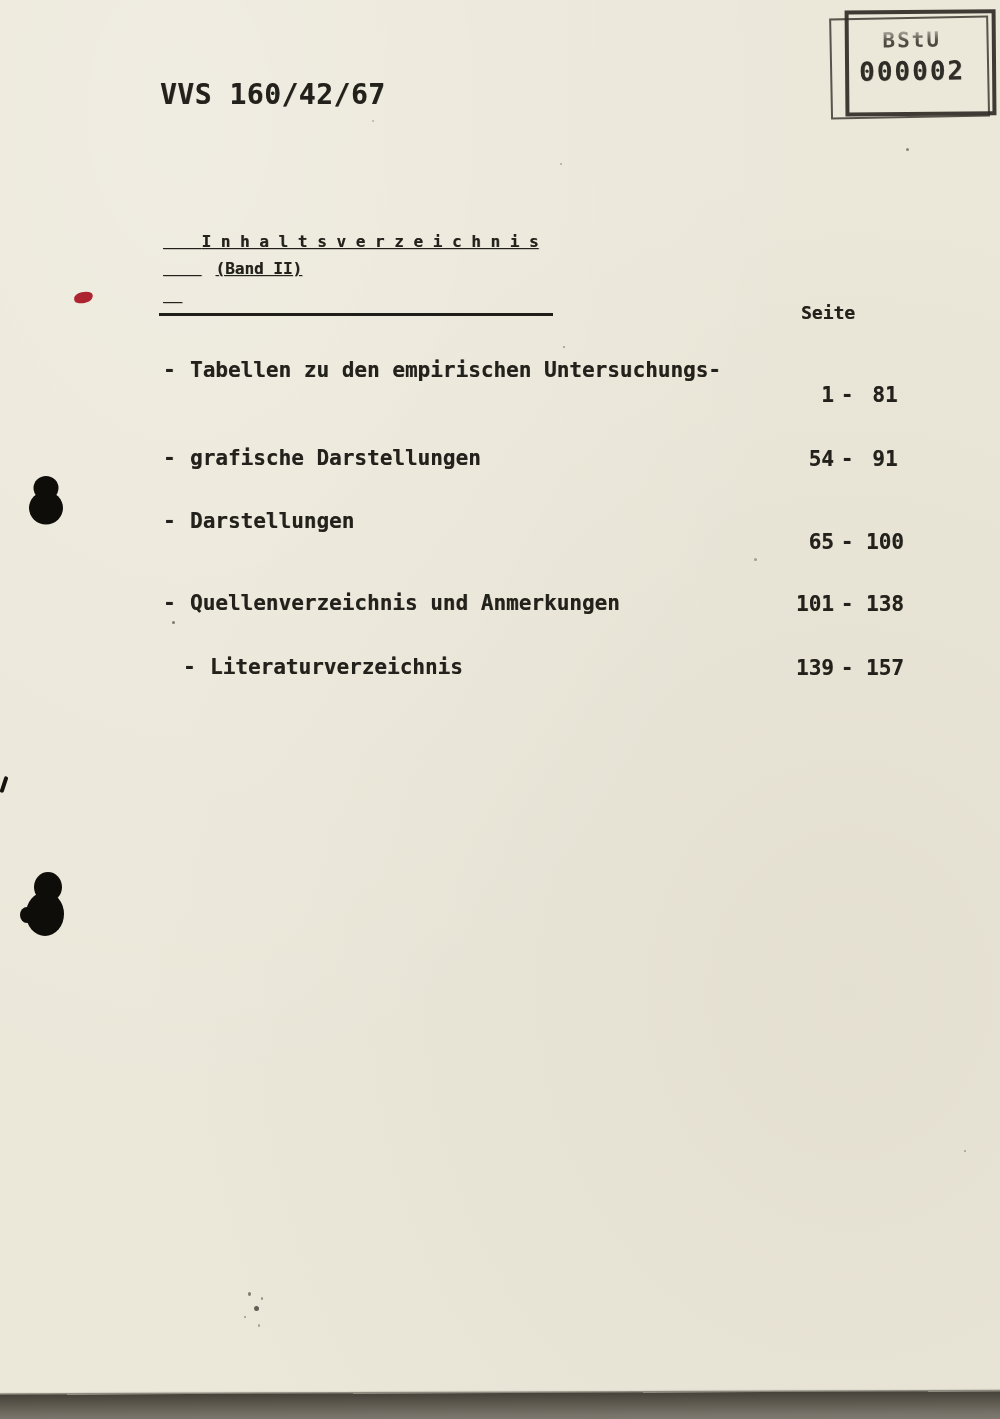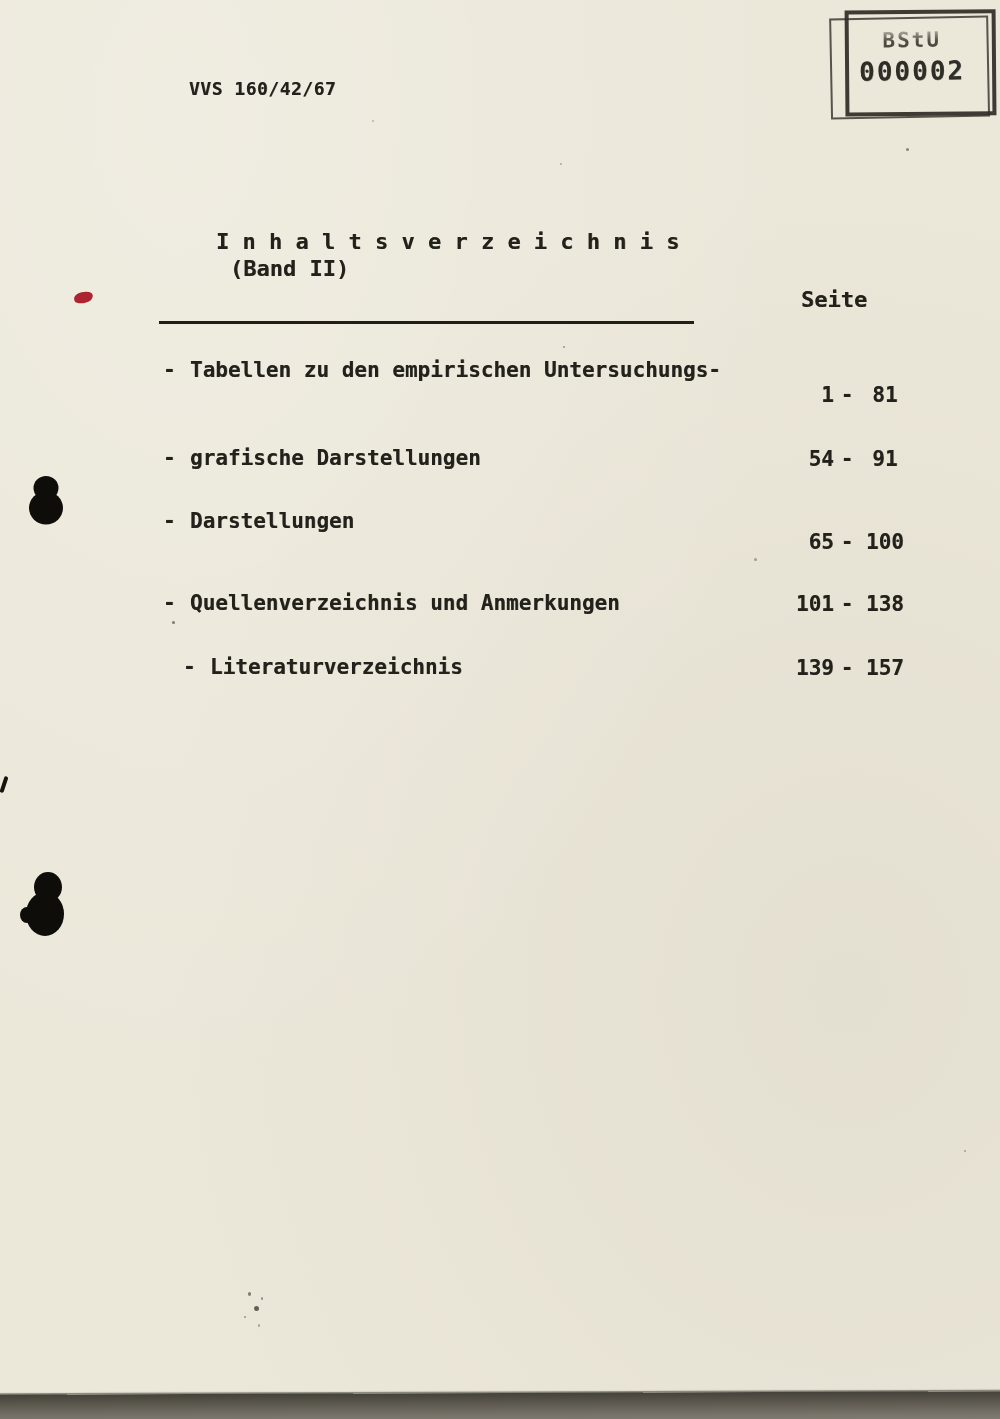--- a/index.html
+++ b/index.html
@@ -14,21 +14,21 @@
     font-family:"DejaVu Sans Mono","Liberation Mono",monospace;
     color:#23211b;
   }
   .tw {
     font-weight:bold;
     text-shadow:0.4px 0.4px 0.6px rgba(28,26,20,0.5);
     white-space:pre;
   }
   .doc-number {
     position:absolute; left:160px; top:78px;
-    font-size:18px; letter-spacing:0.5px;margin-left:29px;
+    font-size:28px; letter-spacing:0.5px;
   }
   
   .stamp { position:absolute; left:830px; top:6px; width:164px; height:110px; transform:rotate(-0.8deg); }
   .stamp-rect-thin {
     position:absolute; left:0px; top:11px; width:155px; height:97px;
     border:2px solid rgba(62,58,50,0.85); transform:rotate(-0.3deg);
   }
   .stamp-rect-thick {
     position:absolute; left:15px; top:4px; width:143px; height:98px;
     border:4px solid rgba(48,45,38,0.92); transform:rotate(0.3deg);
@@ -40,26 +40,27 @@
     background:linear-gradient(to bottom, rgba(92,87,76,0.25) 0%, rgba(70,66,57,0.95) 55%);
     -webkit-background-clip:text; background-clip:text; -webkit-text-fill-color:transparent;
   }
   .stamp-number {
     margin-top:4px; font-size:26px; font-weight:bold; letter-spacing:2px;
     color:#2f2d27; text-shadow:0.4px 0.4px 0.5px rgba(40,38,30,0.4);
   }
   
   .heading {
     position:absolute; left:159px; top:201px;
-    font-size:22px; line-height:27px;
-    padding:0 14px 12px 4px;
+    font-size:16px; line-height:27px;
+    padding:0 14px 4px 4px;
     border-bottom:3px solid #201e18;
+    text-decoration:underline;
   }
   .heading .volume { margin-left:14px; }
-  .seite { position:absolute; left:801px; top:287px; font-size:22px; }
+  .seite { position:absolute; left:801px; top:302px; font-size:18px; }
   
   .toc-row {
     position:absolute; left:163px;
     display:flex; align-items:flex-start;
     font-size:21px; line-height:26px;
   }
   .toc-row.indent { left:183px; }
   .toc-row .bullet { width:27px; }
   .toc-row .lines { display:inline-flex; flex-direction:column;text-align:right; }
   .pages {

